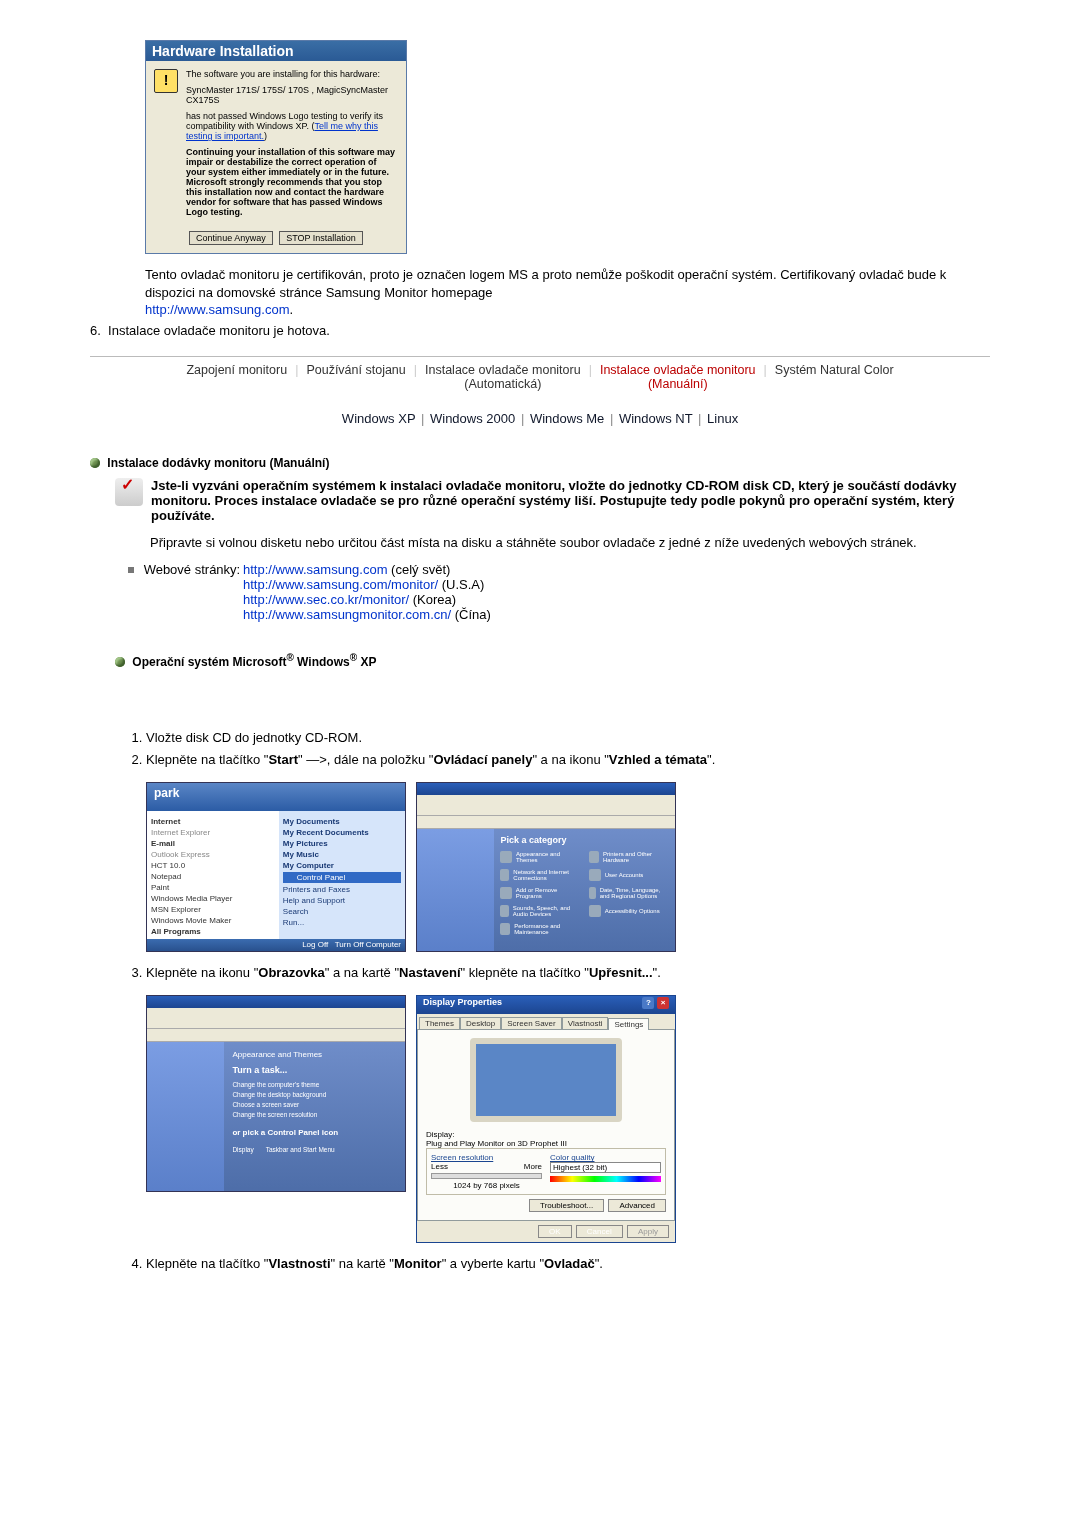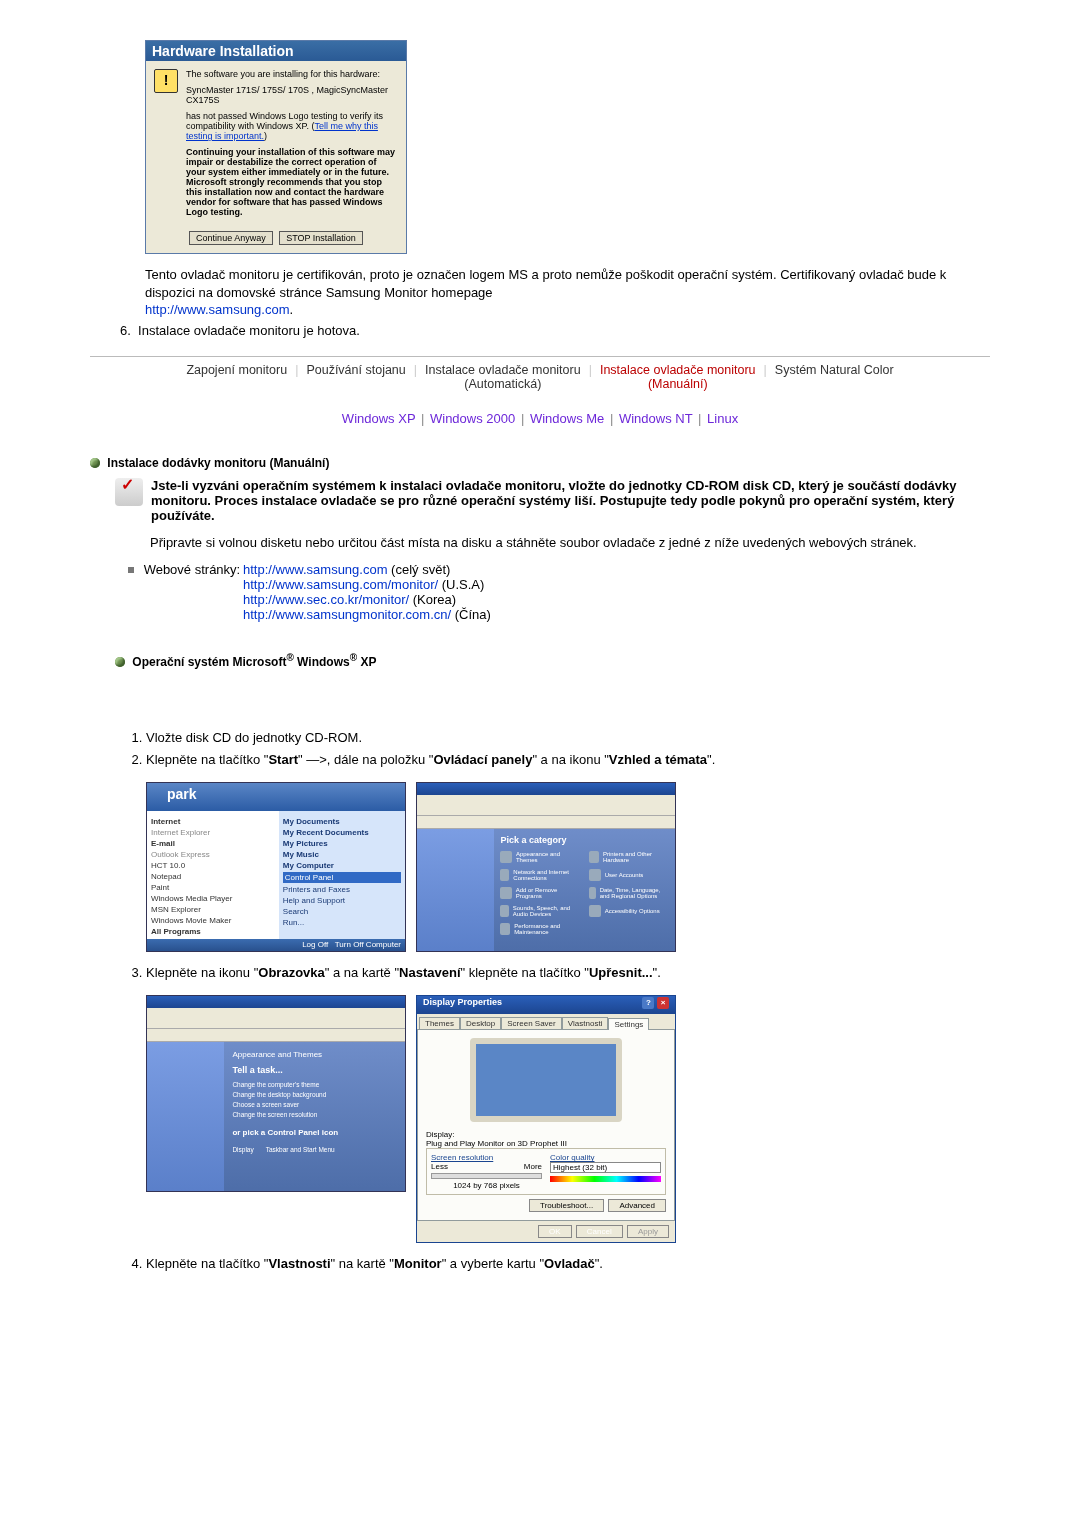--- a/index.html
+++ b/index.html
@@ -63,40 +63,40 @@
   }
   .warning-dialog button {
     font-size: 9px;
     padding: 1px 6px;
     border: 1px solid #555;
     background: #e4e0cd;
     margin: 0 2px;
   }
   .para { margin-left: 55px; margin-right: 10px; line-height: 1.35; }
   .para a, a.inline { color: #0033cc; text-decoration: none; }
-  .num-item { margin-left: 30px; margin-top: 4px; }
+  .num-item { margin-top: 4px; }
   hr.sep { border: none; border-top: 1px solid #bbb; margin: 18px 0 6px 0; }
   .tabsrow {
     display: flex;
     justify-content: center;
     gap: 8px;
     font-size: 12.5px;
     color: #444;
     flex-wrap: wrap;
   }
   .tabsrow .tab { color: #333; }
   .tabsrow .tab.active { color: #b00; }
   .tabsrow .tab .sub { display: block; text-align: center; }
   .tabsrow .divider { color: #ccc; }
   .oslinks {
     text-align: center;
     margin-top: 20px;
     font-size: 13px;
   }
-  .oslinks a { color: #6d28d9; text-decoration: none; }
+  .oslinks a { color: #0f172a; text-decoration: none; }
   .oslinks .divider { color: #888; margin: 0 2px; }
   .section-head {
     margin: 30px 0 8px 0;
     font-weight: bold;
     font-size: 12px;
   }
   .section-head .bullet {
     display: inline-block;
     width: 10px; height: 10px;
     background: #6b8e4e;
@@ -166,39 +166,39 @@
   }
   .startmenu {
     width: 258px; height: 168px;
     background: #3a6ea5;
   }
   .startmenu .topbar {
     background: linear-gradient(#5a86c6, #2b5ca5);
     height: 22px;
     color: #fff;
     font-weight: bold;
-    padding: 3px 20px;
-    font-size: 14px;
+    padding: 3px 7px;
+    font-size: 12px;
   }
   .startmenu .cols { display: flex; height: calc(100% - 40px); }
   .startmenu .left {
     background: #fff;
     color: #333;
     width: 48%;
     padding: 4px;
   }
   .startmenu .right {
     background: #d6e5fa;
     color: #1a3a75;
     flex: 1;
     padding: 4px;
   }
   .startmenu .item { margin: 2px 0; }
   .startmenu .item.bold { font-weight: bold; }
-  .startmenu .item.hl { background: #316ac5; color: #fff; padding: 1px 2px; }
+  .startmenu .item.hl { background: #316ac5; color: #fff; padding: 1px 14px; }
   .startmenu .bottombar {
     background: linear-gradient(#3b6cb0, #244a85);
     height: 14px;
     text-align: right;
     padding-right: 4px;
     padding-top: 1px;
   }
   .controlpanel {
     width: 258px; height: 168px;
     background: #6d84b4;
@@ -576,21 +576,21 @@
 
     <div class="fakeimg apptheme">
       <div class="titlebar"></div>
       <div class="menubar"></div>
       <div class="toolbar"></div>
       <div class="addressbar"></div>
       <div class="body">
         <div class="side"></div>
         <div class="main">
           <div style="color:#fff;font-size:8px;margin-bottom:6px;">Appearance and Themes</div>
-          <div class="task-title">Tell a task...</div>
+          <div class="task-title">Turn a task...</div>
           <div class="task">Change the computer's theme</div>
           <div class="task">Change the desktop background</div>
           <div class="task">Choose a screen saver</div>
           <div class="task">Change the screen resolution</div>
           <div class="or task-title">or pick a Control Panel icon</div>
           <div style="display:flex; gap:12px; margin-top:4px;">
             <div class="task">Display</div>
             <div class="task">Taskbar and Start Menu</div>
           </div>
         </div>

